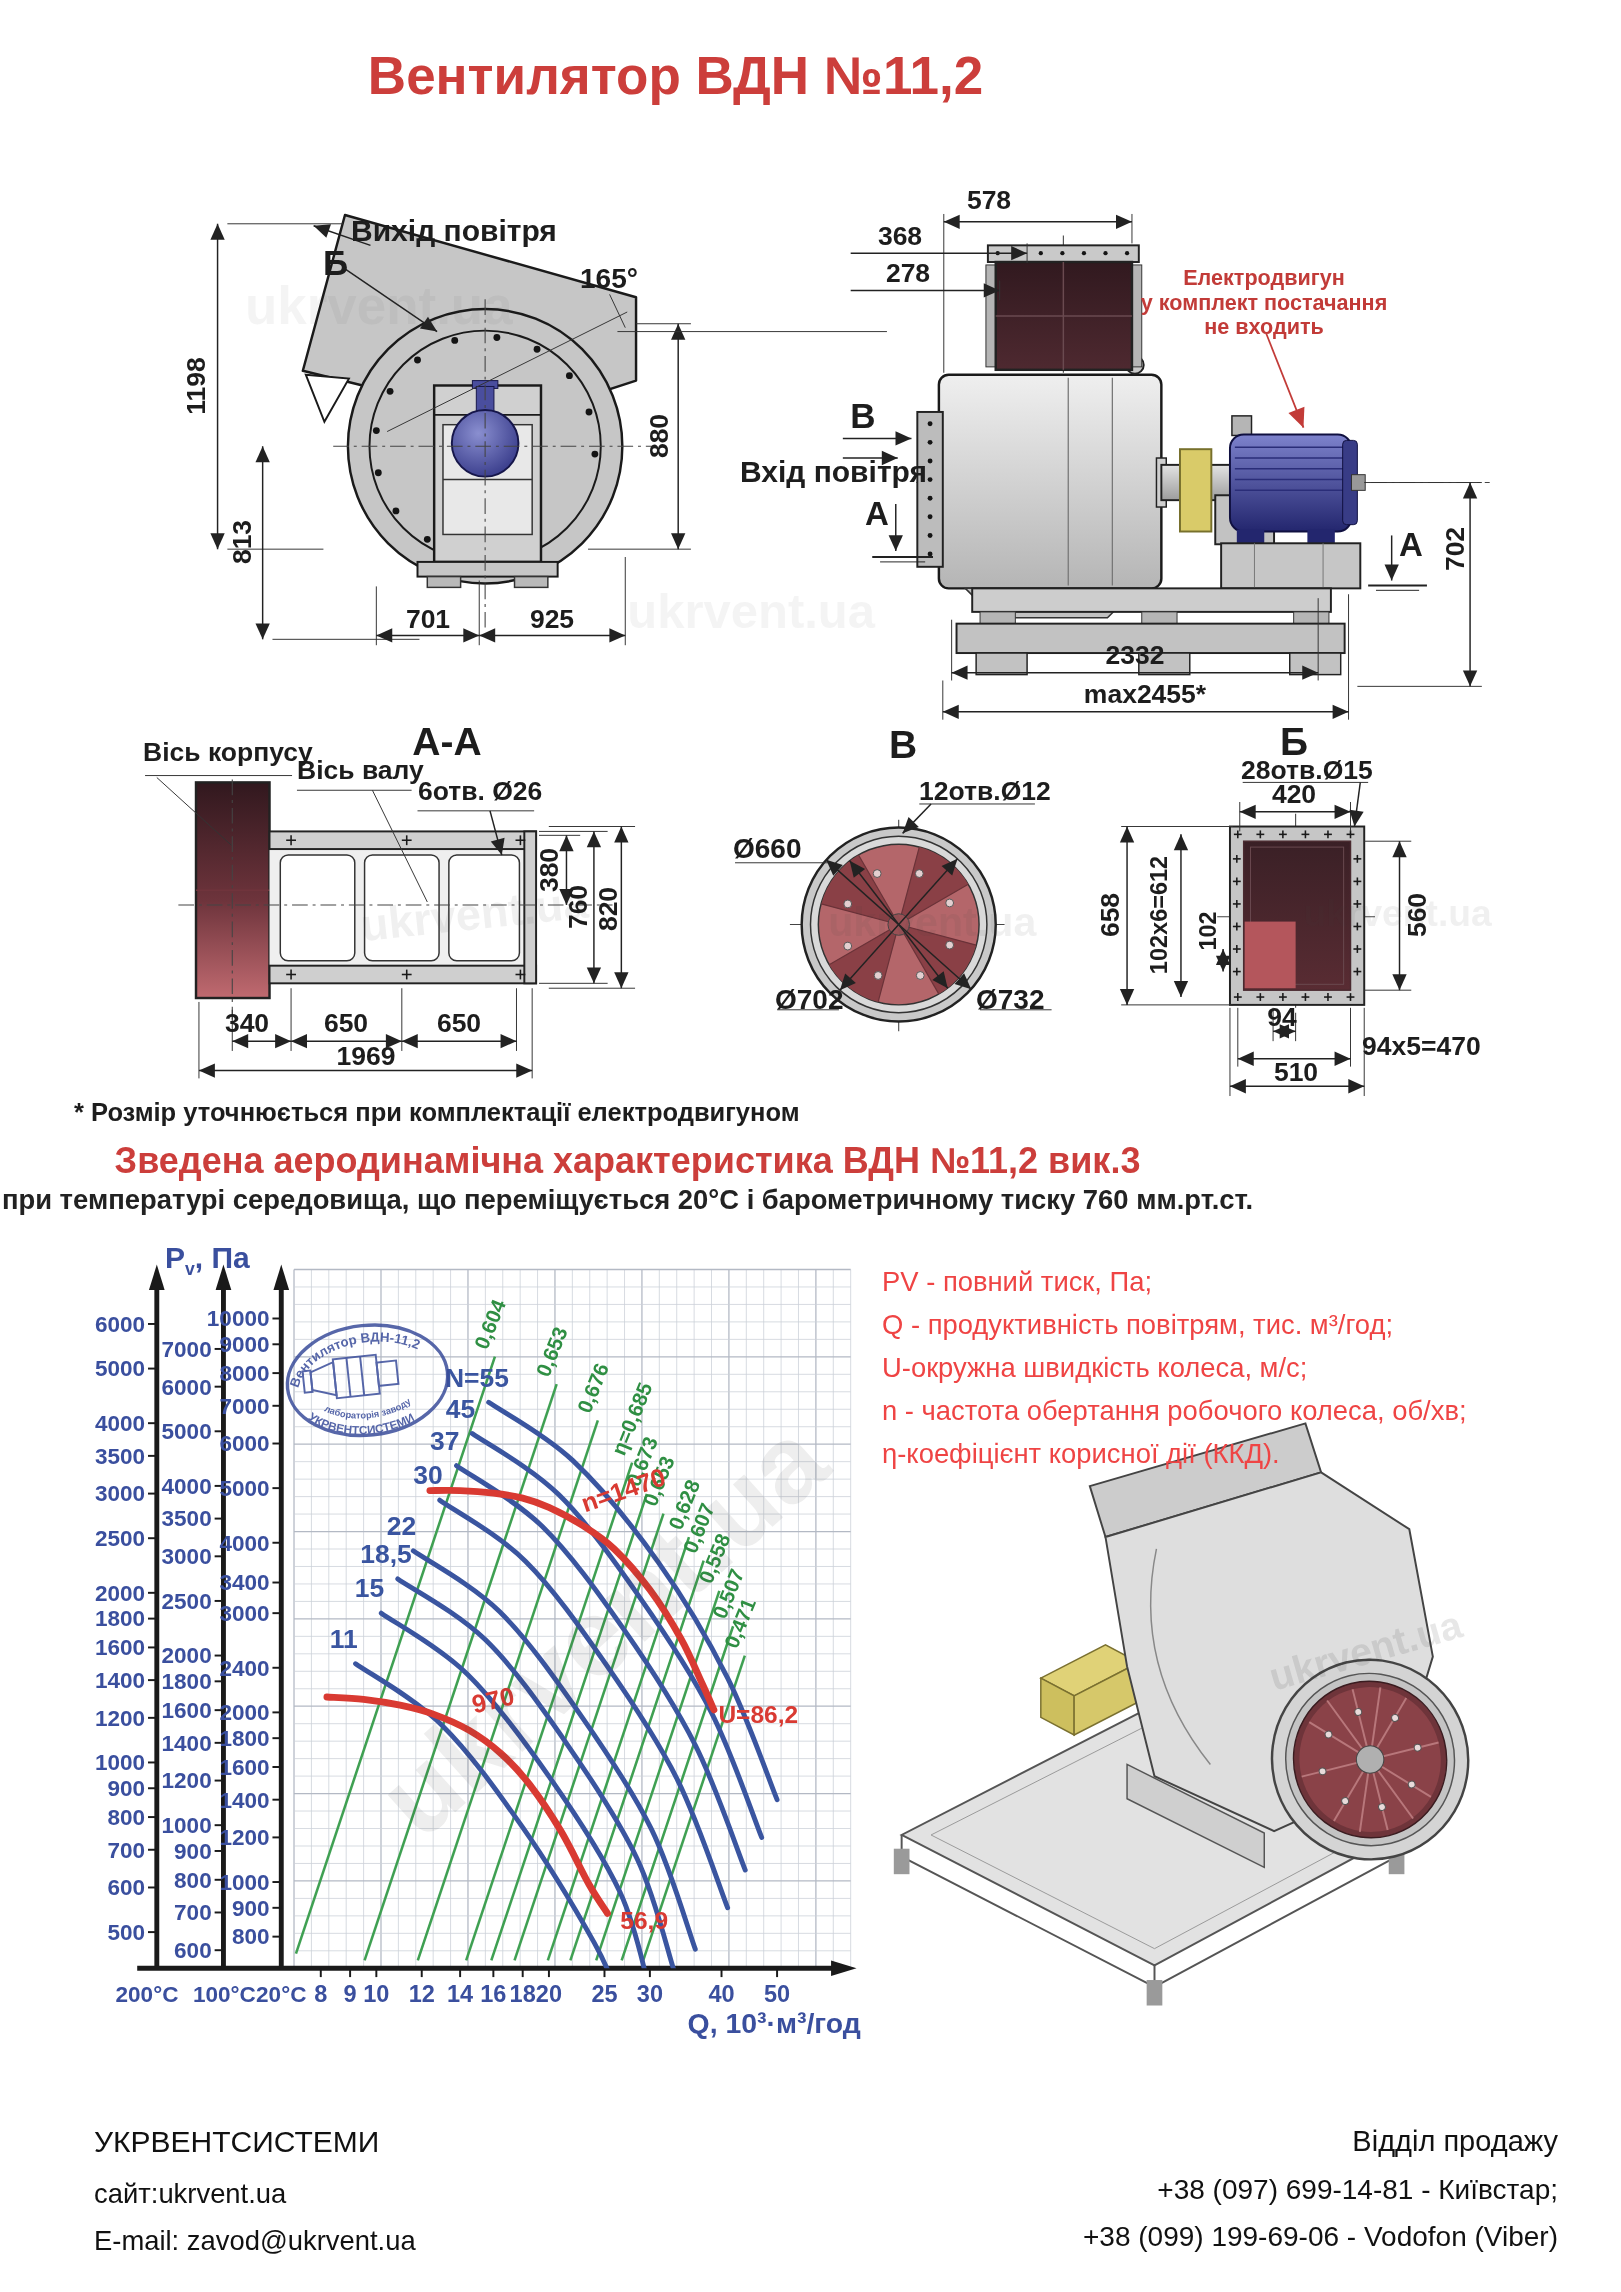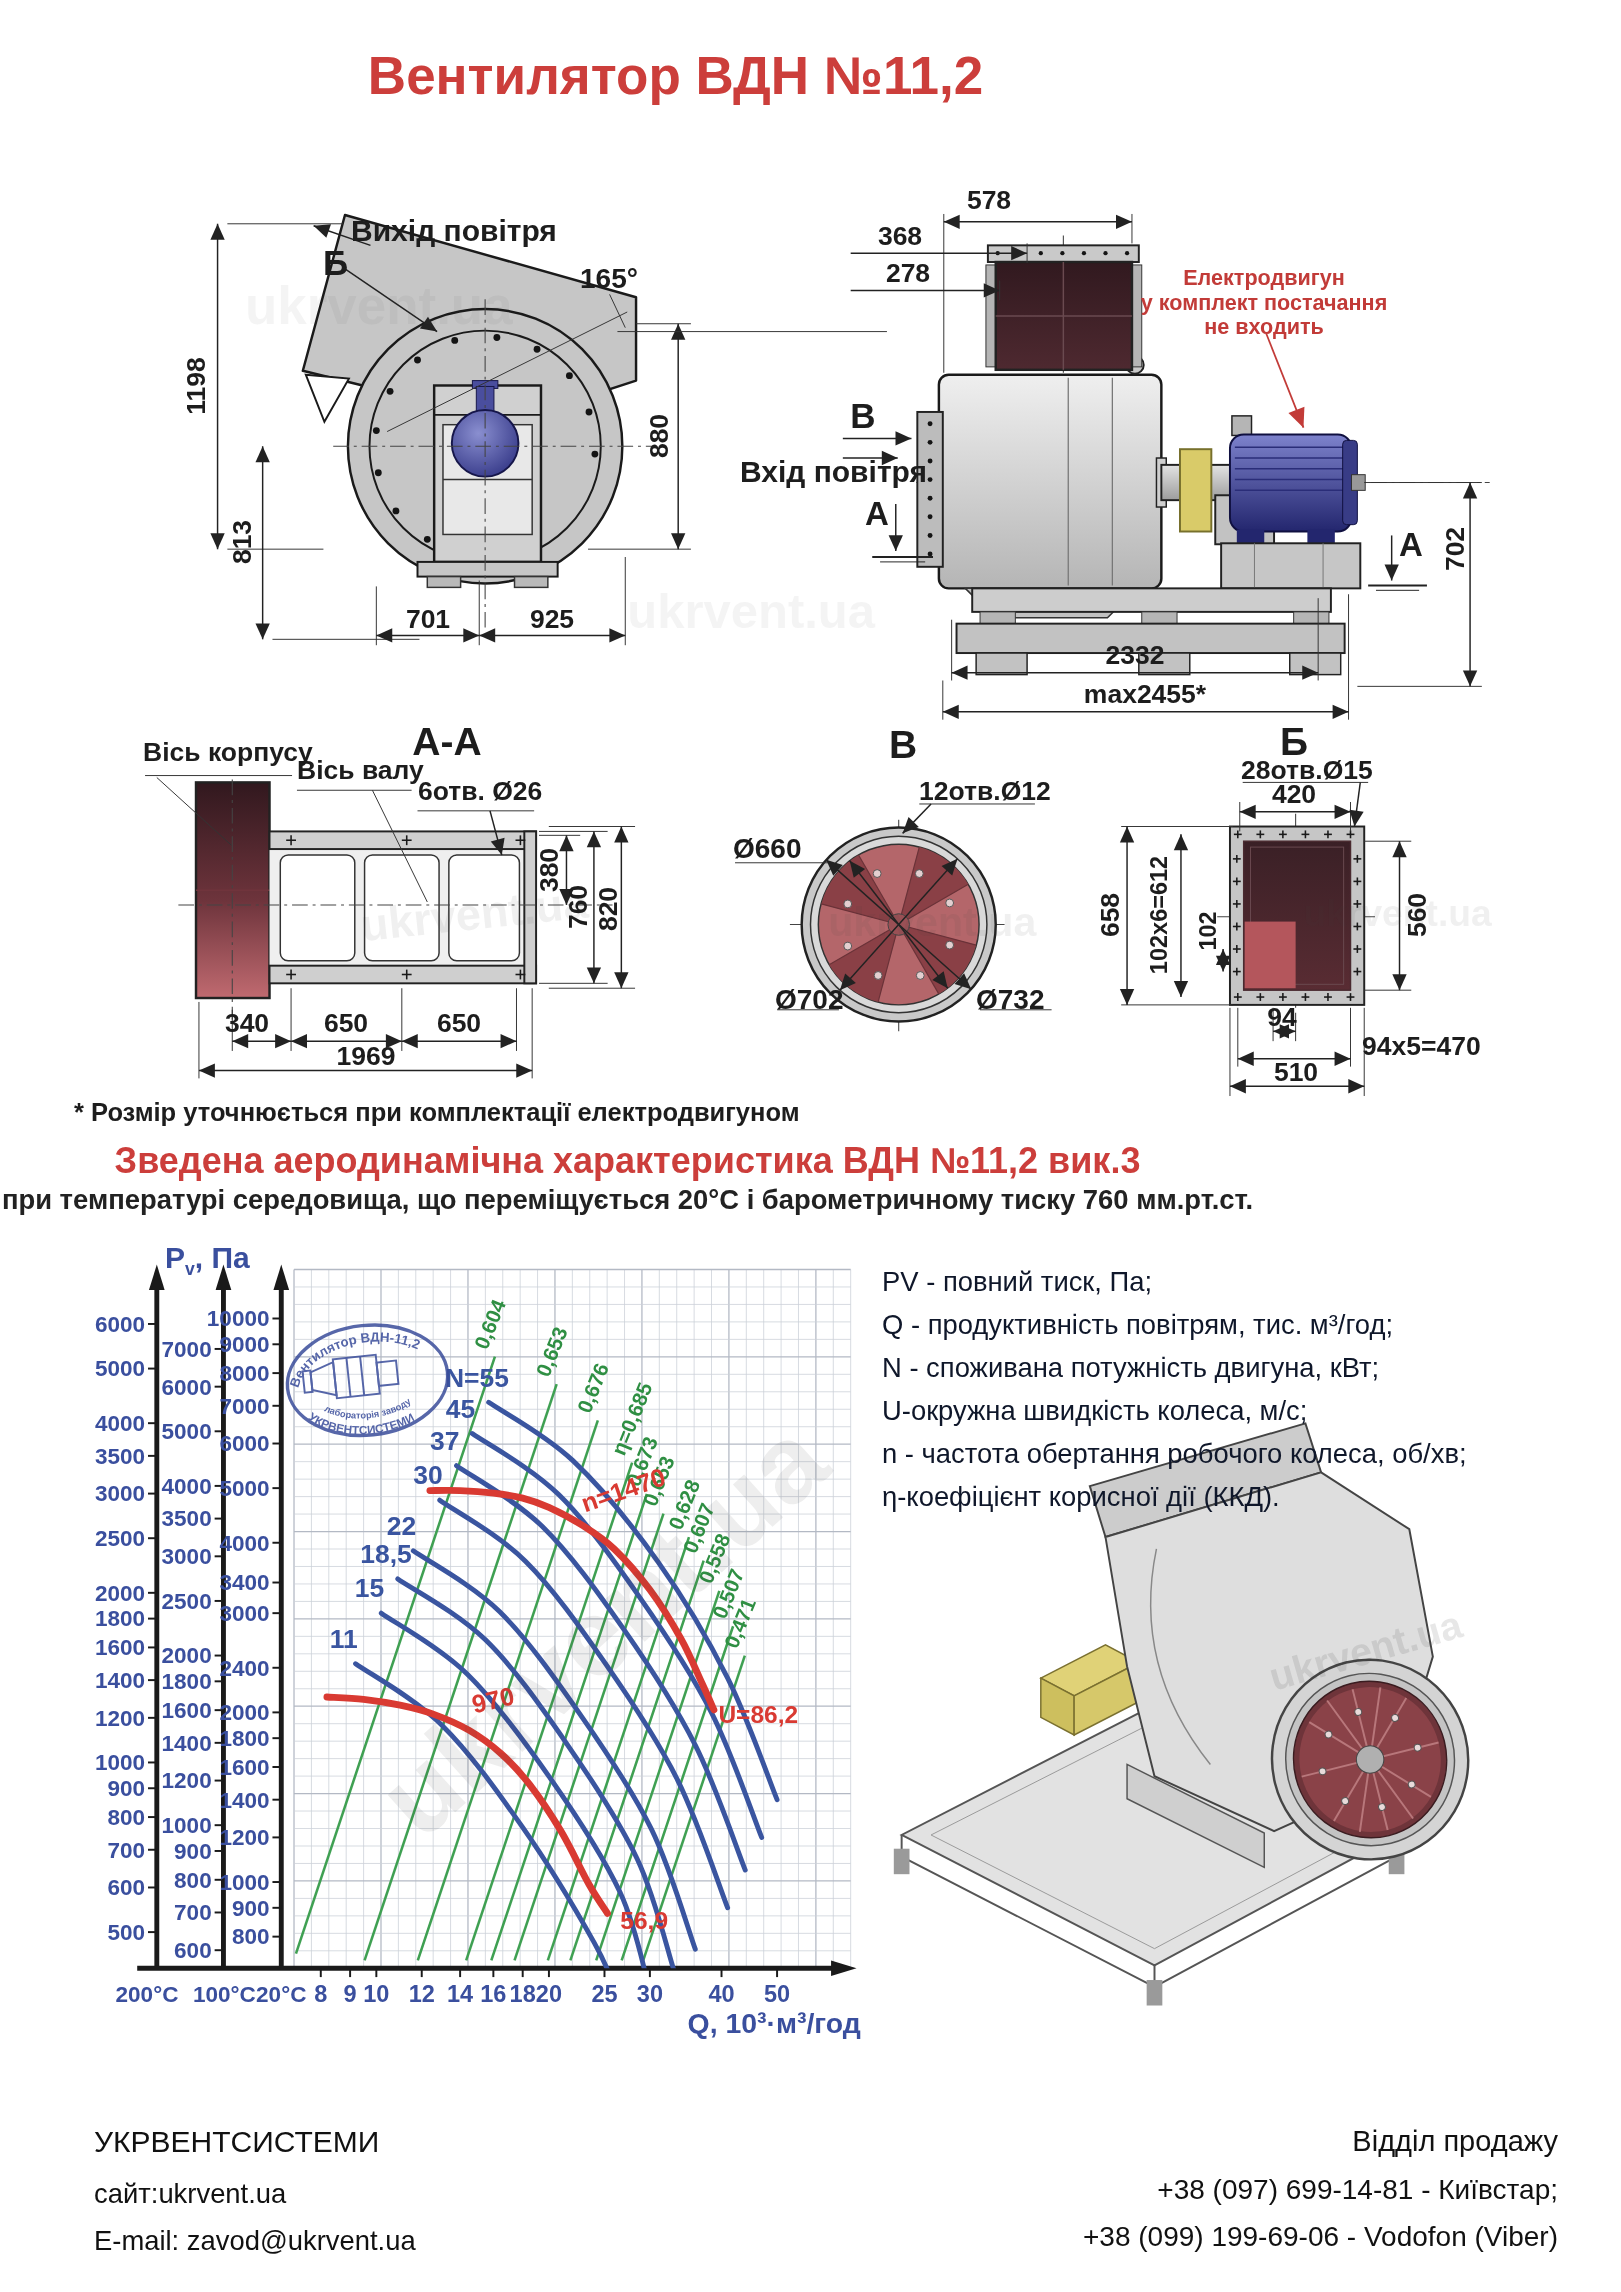--- a/index.html
+++ b/index.html
@@ -785,24 +785,23 @@
 <div class="lbl dim c" style="left:1282px;top:1017px;">94</div>
 <div class="lbl dim" style="left:1362px;top:1031px;">94х5=470</div>
 <div class="lbl dim c" style="left:1296px;top:1072px;">510</div>
 
 <div class="lbl" style="left:74px;top:1098px;font-size:25.5px;">* Розмір уточнюється при комплектації електродвигуном</div>
 <div class="lbl red ctr" style="top:1140px;font-size:36px;">Зведена аеродинамічна характеристика ВДН №11,2 вик.3</div>
 <div class="lbl ctr" style="top:1184px;font-size:27.4px;color:#222;">при температурі середовища, що переміщується 20°С і барометричному тиску 760 мм.рт.ст.</div>
 
 <div class="lbl blue" style="left:165px;top:1241px;font-size:30px;"><span>P</span><sub class="v">v</sub><span>, Па</span></div>
 
-<div style="position:absolute;left:882px;top:1260px;font-size:27.4px;color:#0f172a;line-height:43px;white-space:nowrap;">
+<div style="position:absolute;left:882px;top:1260px;font-size:27.4px;color:#ef4444;line-height:43px;white-space:nowrap;">
   <div>PV - повний тиск, Па;</div>
   <div>Q - продуктивність повітрям, тис. м³/год;</div>
-  <div>N - споживана потужність двигуна, кВт;</div>
   <div>U-окружна швидкість колеса, м/с;</div>
   <div>n - частота обертання робочого колеса, об/хв;</div>
   <div>η-коефіцієнт корисної дії (ККД).</div>
 </div>
 
 <div class="lbl" style="left:94px;top:2125px;font-size:30px;font-weight:normal;color:#111;">УКРВЕНТСИСТЕМИ</div>
 <div class="lbl" style="left:94px;top:2178px;font-size:27.4px;font-weight:normal;color:#111;">сайт:ukrvent.ua</div>
 <div class="lbl" style="left:94px;top:2225px;font-size:27.4px;font-weight:normal;color:#111;text-align:center;">E-mail: zavod@ukrvent.ua</div>
 <div class="lbl" style="right:63px;top:2125px;font-size:29px;font-weight:normal;color:#111;text-align:left;">Відділ продажу</div>
 <div class="lbl" style="right:63px;top:2174px;font-size:28px;font-weight:normal;color:#111;text-align:right;">+38 (097) 699-14-81 - Київстар;</div>

